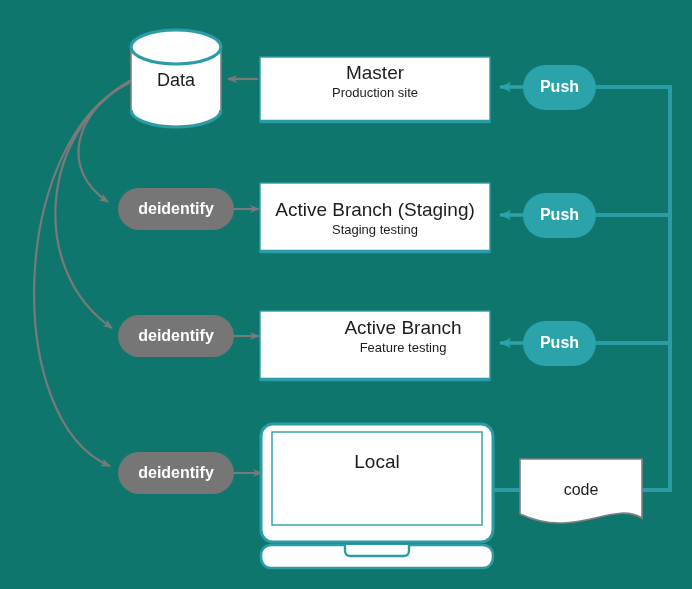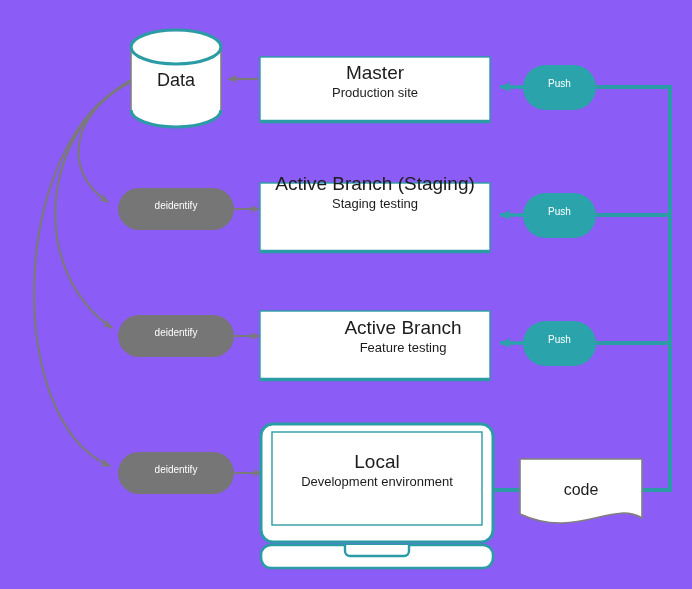--- a/index.html
+++ b/index.html
@@ -11,21 +11,21 @@
   body {
     width: 692px;
     height: 589px;
     font-family: "Liberation Sans", sans-serif;
     overflow: hidden;
   }
   #diagram-root {
     position: relative;
     width: 692px;
     height: 589px;
-    background: #8b5cf6;
+    background: #0f766e;
   }
   svg.layer {
     position: absolute;
     top: 0;
     left: 0;
     width: 692px;
     height: 589px;
   }
   .node-label {
     position: absolute;
@@ -38,22 +38,22 @@
     line-height: 22px;
     white-space: nowrap;
   }
   .sub-text {
     font-size: 13px;
     color: #1c1c1c;
     line-height: 18px;
     white-space: nowrap;
   }
   .pill-text {
-    font-size: 10px;
-    font-weight: normal;
+    font-size: 16px;
+    font-weight: bold;
     color: #ffffff;
     white-space: nowrap;
   }
   .cyl-text {
     font-size: 18px;
     color: #1c1c1c;
     white-space: nowrap;
   }
   .doc-text {
     font-size: 16px;
@@ -165,33 +165,32 @@
     </g>
   </svg>
 
   <div class="node-label cyl-text" style="left:131px; top:70px; width:90px;">Data</div>
 
   <div class="node-label" style="left:260px; top:62px; width:230px;text-align:center;">
     <div class="title-text">Master</div>
     <div class="sub-text">Production site</div>
   </div>
 
-  <div class="node-label" style="left:258px; top:173px; width:234px;">
+  <div class="node-label" style="left:258px; top:199px; width:234px;">
     <div class="title-text">Active Branch (Staging)</div>
     <div class="sub-text">Staging testing</div>
   </div>
 
   <div class="node-label" style="left:260px; top:317px; width:230px;padding-left:28px;">
     <div class="title-text">Active Branch</div>
     <div class="sub-text">Feature testing</div>
   </div>
 
   <div class="node-label" style="left:272px; top:451px; width:210px;">
     <div class="title-text">Local</div>
-    <div class="sub-text">Development environment</div>
   </div>
 
   <div class="node-label pill-text" style="left:523px; top:78px; width:73px;">Push</div>
   <div class="node-label pill-text" style="left:523px; top:206px; width:73px;">Push</div>
   <div class="node-label pill-text" style="left:523px; top:334px; width:73px;">Push</div>
 
   <div class="node-label pill-text" style="left:118px; top:200px; width:116px;">deidentify</div>
   <div class="node-label pill-text" style="left:118px; top:327px; width:116px;">deidentify</div>
   <div class="node-label pill-text" style="left:118px; top:464px; width:116px;">deidentify</div>
 

